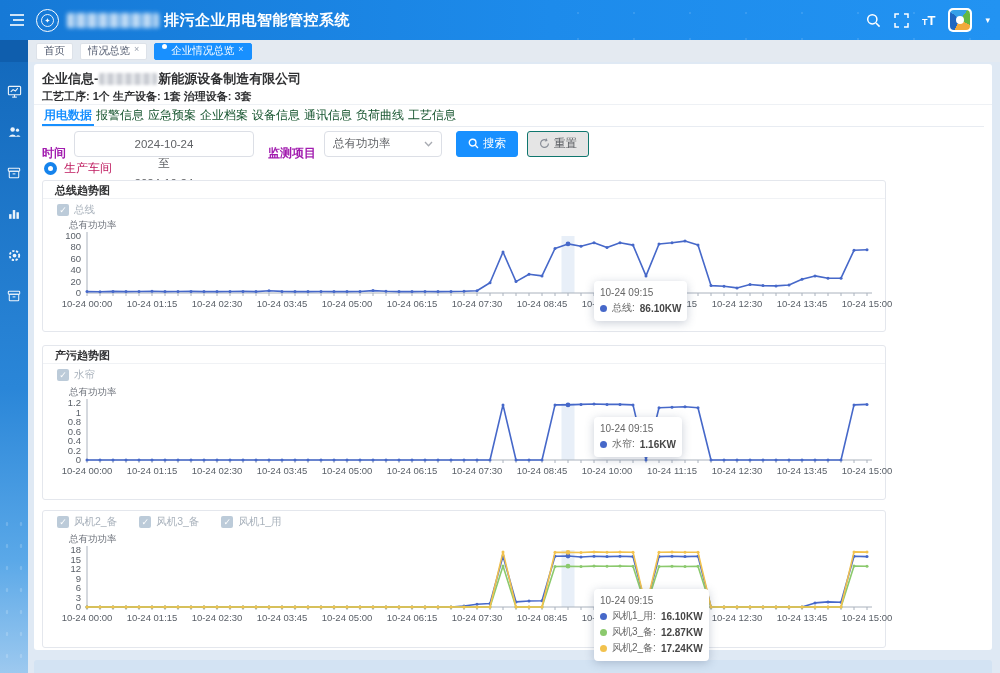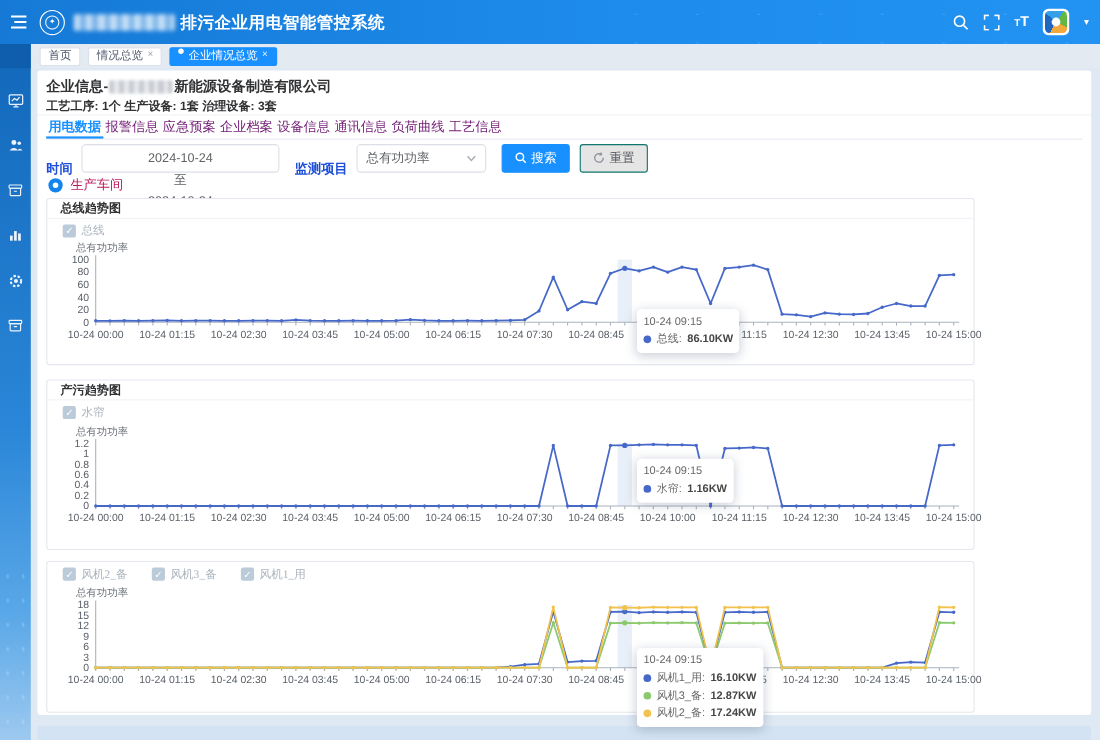--- a/index.html
+++ b/index.html
@@ -45,25 +45,25 @@
   .adot{width:5px;height:5px;border-radius:50%;background:#fff;}
   
   .card{position:absolute;left:34px;top:64px;width:958px;height:586px;background:#fff;border-radius:3px;z-index:2;}
   .info-title{position:absolute;left:8px;top:6px;font-size:13px;font-weight:700;color:#303133;display:flex;align-items:center;}
   .redact-g{display:inline-block;width:58px;height:12px;margin:0 1px;border-radius:2px;
     background:repeating-linear-gradient(90deg,#c9ccd2 0 5px,#e6e8ec 5px 9px);filter:blur(1.5px);}
   .info-meta{position:absolute;left:8px;top:25px;font-size:11px;font-weight:600;color:#303133;}
   .divider1{position:absolute;left:0;top:40px;width:100%;height:1px;background:#eef1f5;}
   .nav-tabs{position:absolute;left:8px;top:42px;width:942px;height:21px;display:flex;
     border-bottom:1px solid #e8ecf2;font-size:12px;}
-  .ntab{color:#701a75;cursor:pointer;padding:1px 2px 5px;}
+  .ntab{color:#14532d;cursor:pointer;padding:1px 2px 5px;}
   .ntab.active{color:#1890ff;border-bottom:2px solid #1890ff;font-weight:600;}
   
   .filter-row{position:absolute;left:8px;top:66px;height:27px;display:flex;align-items:center;font-size:12px;}
-  .flabel{color:#1d4ed8;font-weight:600;margin-right:8px;margin-top:19px;}
+  .flabel{color:#a21caf;font-weight:600;margin-right:8px;margin-top:19px;}
   .datebox{width:180px;height:26px;border:1px solid #dcdfe6;border-radius:4px;display:flex;align-items:center;
     padding:0 8px;color:#606266;font-size:11.5px;gap:6px;background:#fff;cursor:pointer;flex-direction:column;}
   .datebox .d{flex:1;text-align:center;}
   .sep{color:#606266;}
   .selbox{width:118px;height:26px;border:1px solid #dcdfe6;border-radius:4px;display:flex;align-items:center;
     padding:0 8px;color:#606266;font-size:11.5px;background:#fff;cursor:pointer;margin-right:14px;}
   .selbox .v{flex:1;}
   .btn{height:26px;border-radius:3px;display:flex;align-items:center;gap:4px;padding:0 11px;font-size:11.5px;cursor:pointer;}
   .btn-primary{background:#1890ff;color:#fff;border:1px solid #1890ff;margin-right:9px;}
   .btn-plain{background:#e5e5e5;color:#56595e;border:1px solid #0f766e;}
@@ -73,30 +73,30 @@
   .radio-label{color:#be185d;font-size:12px;}
   
   .panel{position:absolute;left:8px;width:844px;background:#fff;border:1px solid #e4e7ed;border-radius:3px;}
   .p1{top:116px;height:152px;}.p2{top:281px;height:155px;}.p3{top:446px;height:138px;}
   .panel-title{height:18px;line-height:17px;padding:1px 12px 0;border-bottom:1px solid #f0f2f5;
     font-size:11px;font-weight:600;color:#303133;}
   .legend{height:16px;padding:5px 12px 0 14px;display:flex;gap:22px;align-items:center;}
   .lg-item{display:flex;align-items:center;gap:5px;cursor:pointer;}
   .cb{width:12px;height:12px;background:#bccbd9;border-radius:2px;color:#fff;font-size:9px;
     line-height:12px;text-align:center;}
-  .lg-label{font-size:10.5px;color:#a9b2bc;font-family:Liberation Serif, serif;}
+  .lg-label{font-size:10.5px;color:#a9b2bc;}
   .chart{position:relative;height:92px;}
   .p1 .chart{margin-top:4px;}.p2 .chart,.p3 .chart{margin-top:6px;}
   .chart-svg{overflow:visible;display:block;}
   .axis-name{font-size:9.5px;fill:#6b7079;}
   .tick{font-size:9.5px;fill:#5a6068;}
   .ytick{text-anchor:end;}
   .xtick{text-anchor:middle;}
   
-  .tooltip{position:absolute;left:536px;background:#fff;border-radius:4px;box-shadow:0 2px 10px rgba(60,80,110,.28);
+  .tooltip{position:absolute;left:551px;background:#fff;border-radius:4px;box-shadow:0 2px 10px rgba(60,80,110,.28);
     padding:6px 6px;z-index:6;white-space:nowrap;}
   .p1 .tooltip{top:100px;}.p2 .tooltip{top:71px;}.p3 .tooltip{top:78px;}
   .tip-time{font-size:10px;color:#666;margin-bottom:3px;}
   .tip-row{display:flex;align-items:center;gap:5px;font-size:10px;margin-top:2px;}
   .tip-dot{width:7px;height:7px;border-radius:50%;display:inline-block;}
   .tip-name{color:#666;}
   .tip-val{color:#464646;font-weight:700;}
   
   .bottom-strip{position:absolute;left:34px;top:660px;width:958px;height:13px;background:#d3e3f3;border-radius:3px 3px 0 0;}
 </style>

